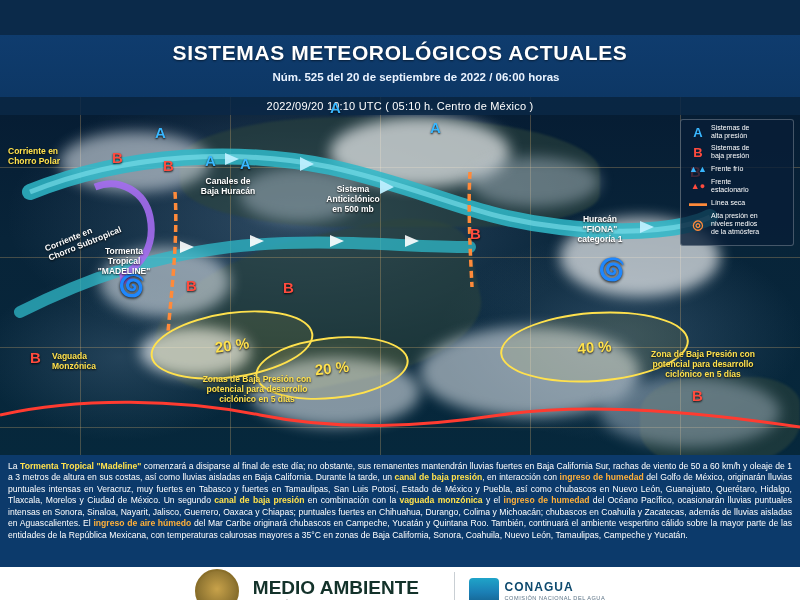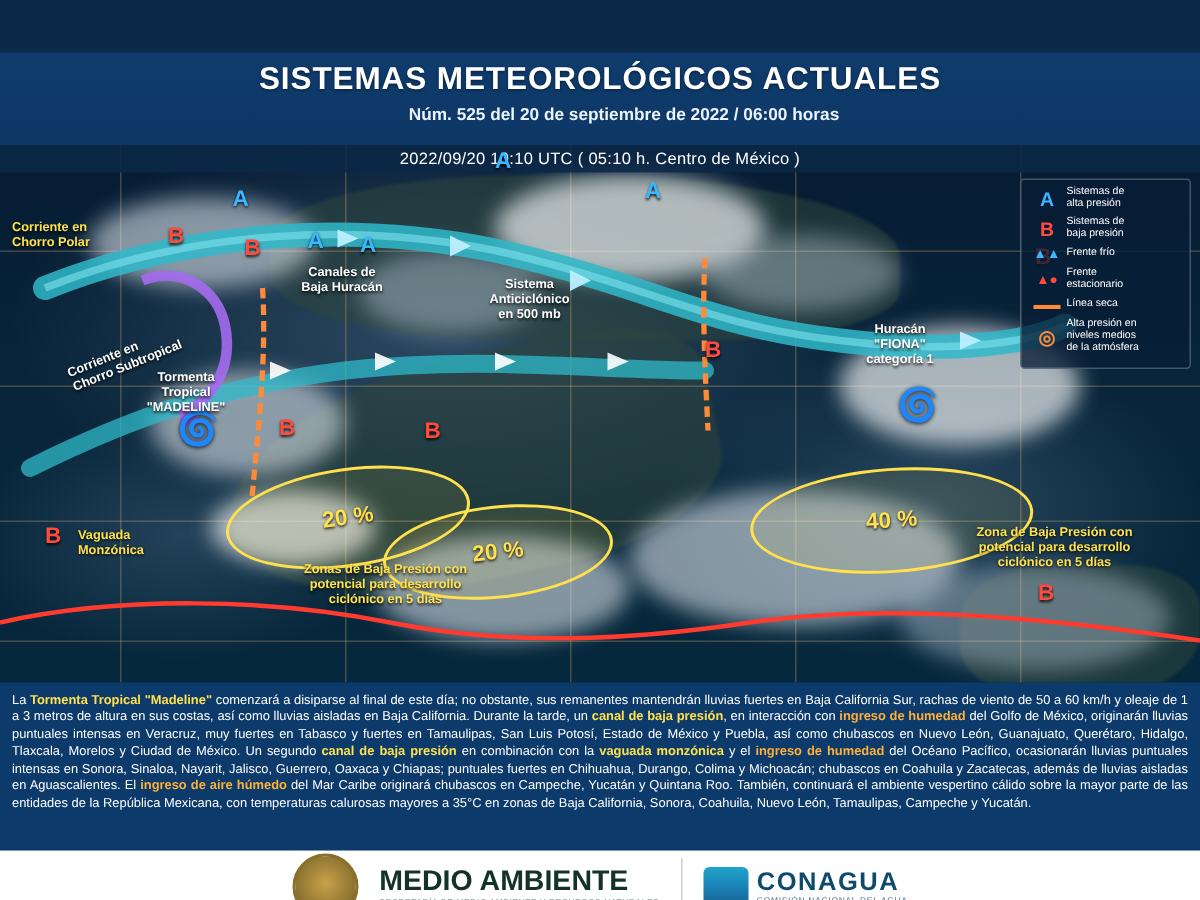--- a/index.html
+++ b/index.html
@@ -117,21 +117,21 @@
     border:2px solid #8a6f2a;
   }
   .ma-title{color:#13322a;font-size:19px;font-weight:bold;line-height:1;}
   .ma-sub{color:#6d7b73;font-size:5.6px;letter-spacing:.4px;margin-top:2px;}
   .divider{width:1px;height:38px;background:#c9cfd4;}
   .conagua-mark{display:flex;align-items:center;gap:6px;}
   .wave{
     width:30px;height:26px;border-radius:4px;
     background:linear-gradient(180deg,#1fa4c9 0%,#1b7fb5 55%,#15628f 100%);
   }
-  .cona-title{color:#0e4a6e;font-size:17px;font-weight:bold;letter-spacing:1px;line-height:1;}
+  .cona-title{color:#0e4a6e;font-size:12px;font-weight:bold;letter-spacing:1px;line-height:1;}
   .cona-sub{color:#5b7285;font-size:5.6px;letter-spacing:.5px;margin-top:2px;}
   .social{
     position:absolute;left:0;top:48px;width:800px;height:20px;
     display:flex;align-items:center;justify-content:center;gap:5px;
     color:#163a5c;font-size:8.5px;font-weight:bold;
   }
   .sicon{
     width:11px;height:11px;border-radius:2px;background:#163a5c;color:#fff;
     font-size:7px;line-height:11px;text-align:center;
   }

